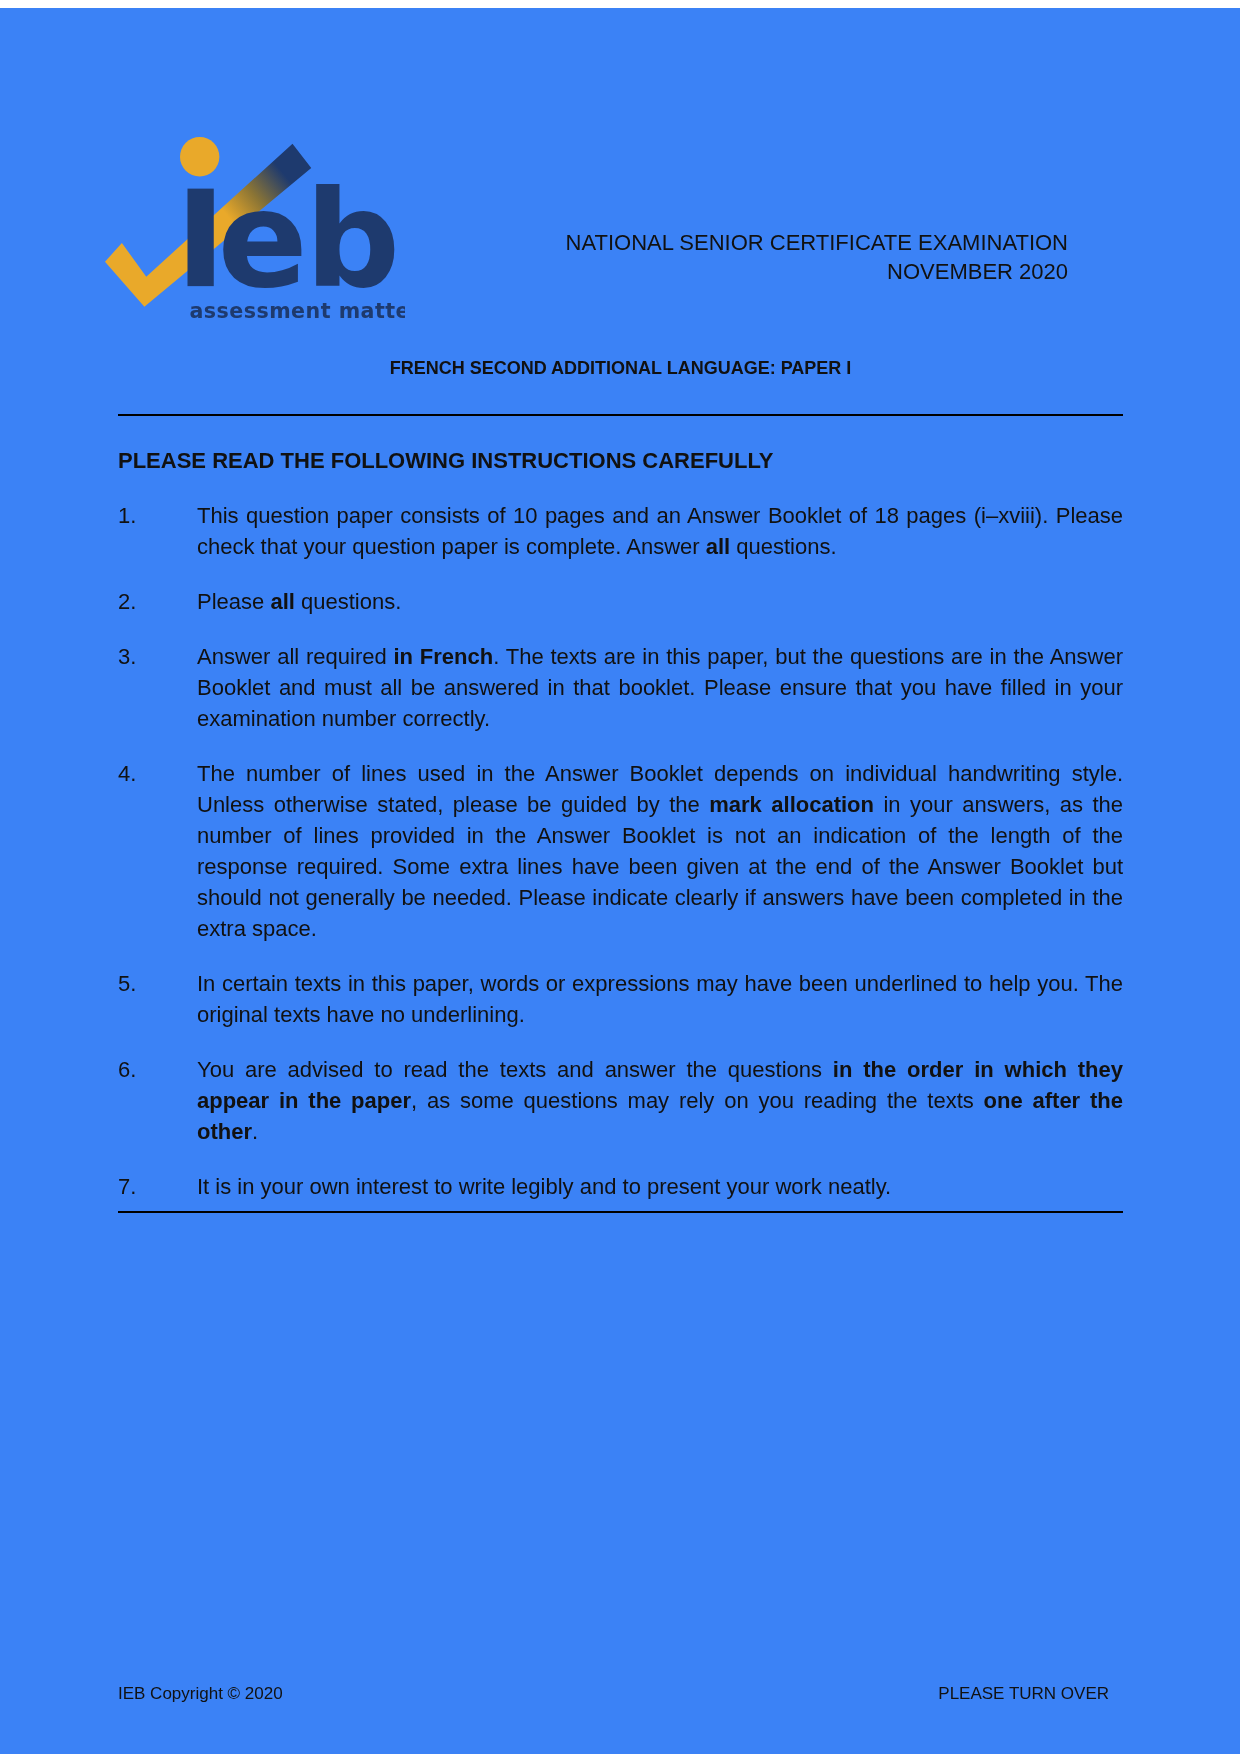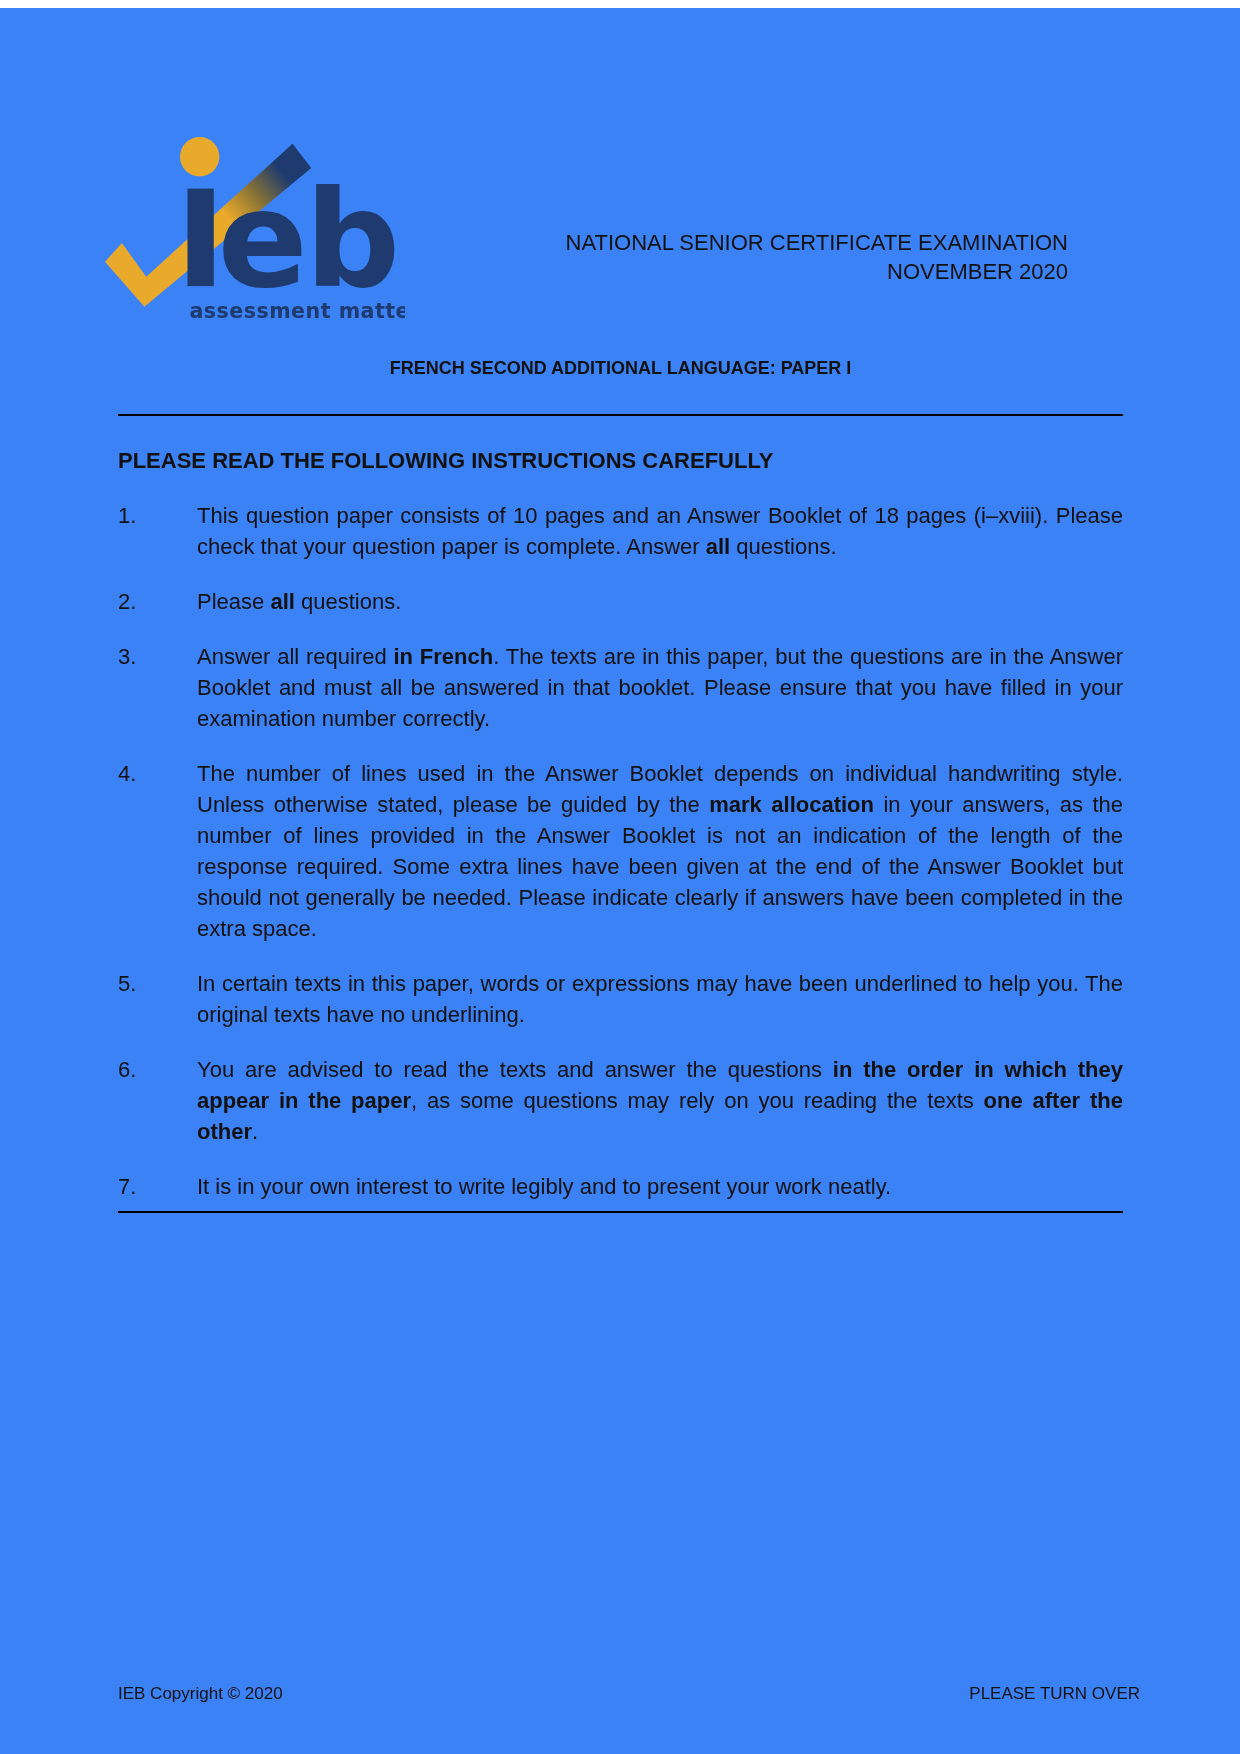--- a/index.html
+++ b/index.html
@@ -103,21 +103,21 @@
   }
   .instructions .text{
     flex:1;
     text-align:justify;
   }
   .b{font-weight:bold;}
   
   .footer{
     position:absolute;
     left:118px;
-    right:100px;
+    right:131px;
     top:1676px;
     display:flex;
     justify-content:space-between;
     font-size:17px;
     line-height:20px;
   }
 </style>
 </head>
 <body>
 

